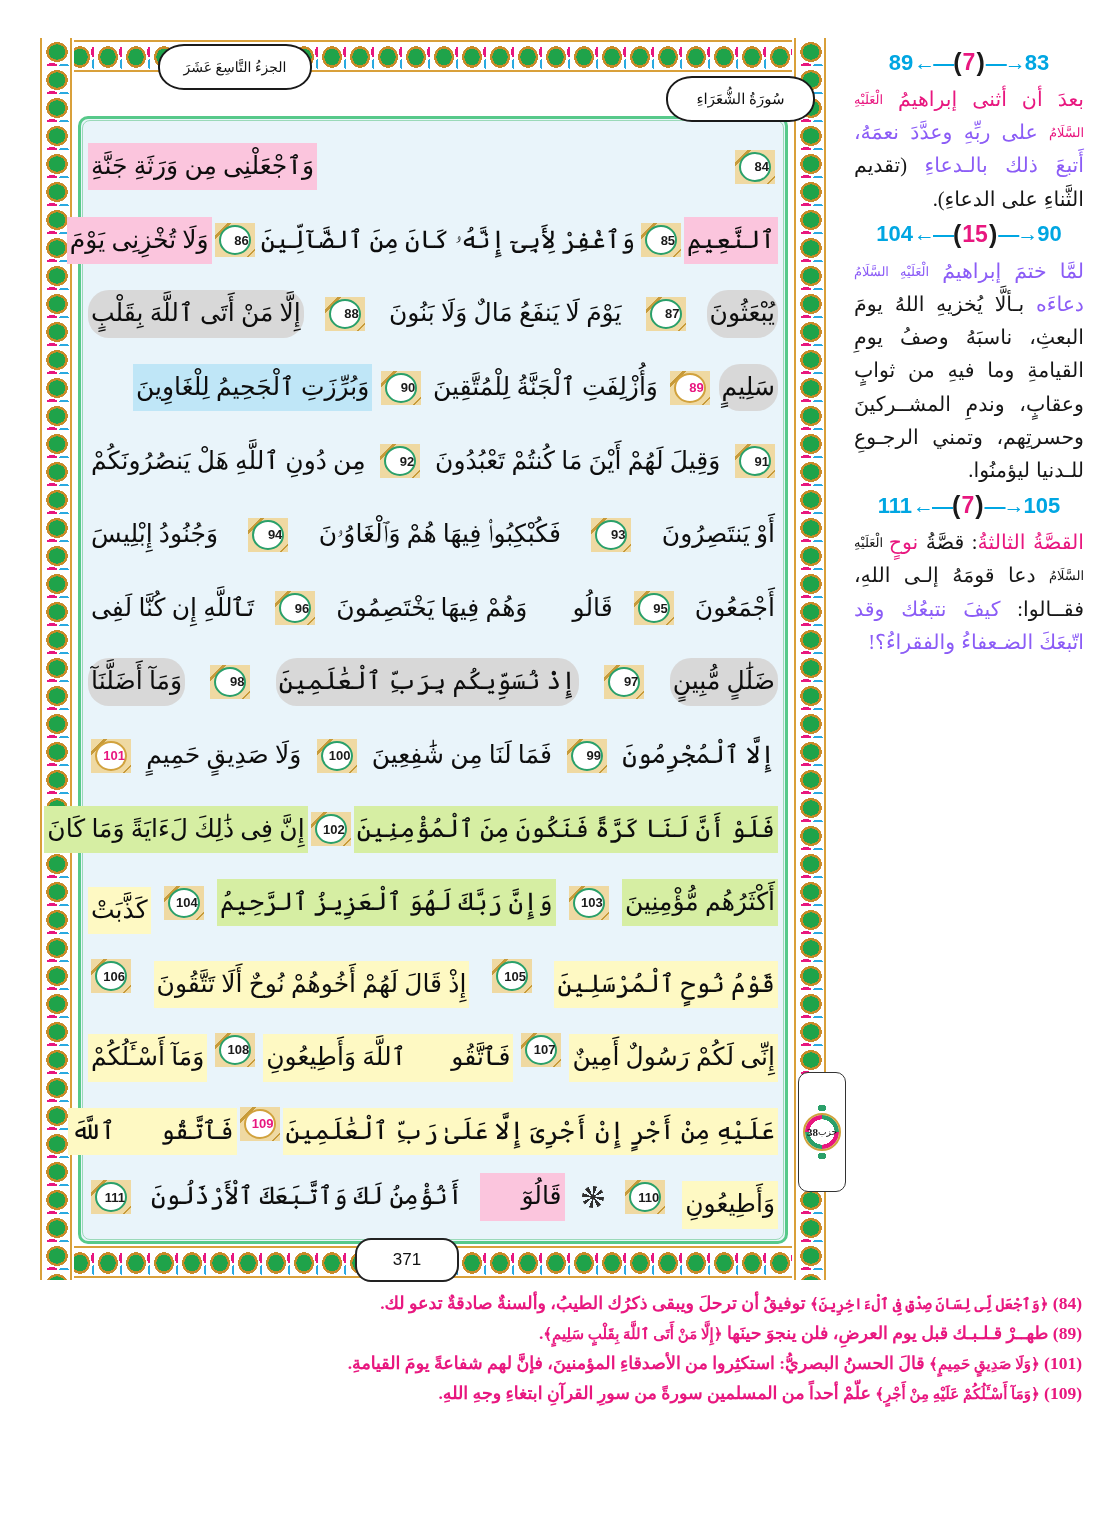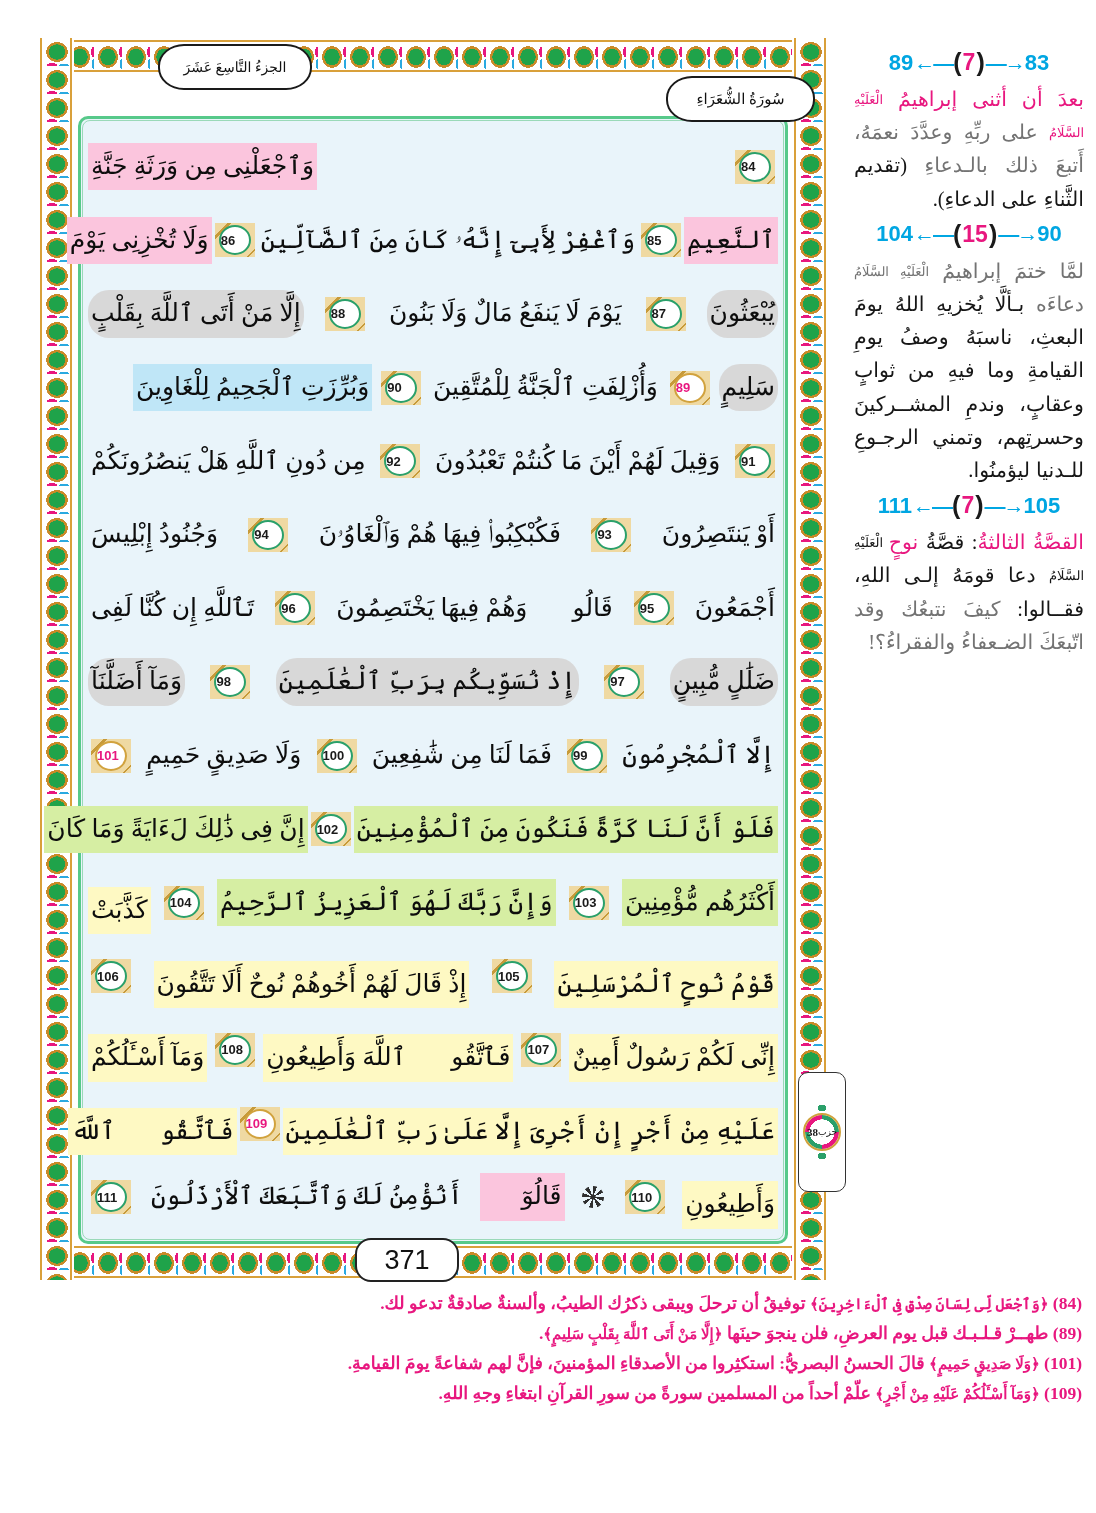--- a/index.html
+++ b/index.html
@@ -76,21 +76,21 @@
     white-space:nowrap;
   }
   #surah-cartouche{left:628px;top:6px;width:145px;height:42px;font-size:15px;margin-top:32px;}
   #juz-cartouche{left:120px;top:6px;width:150px;height:42px;font-size:14px;text-align:center;}
 
   
   #pageno{
     position:absolute;left:317px;bottom:-2px;width:100px;height:40px;
     background:#fff;border:2px solid #222;border-radius:16px;
     display:flex;align-items:center;justify-content:center;
-    font-size:27px;color:#111;z-index:6;
+    font-size:17px;color:#111;z-index:6;
     font-family:"Liberation Sans",sans-serif;
   }
 
   
   #hizb{
     position:absolute;right:-18px;bottom:88px;
     width:46px;height:118px;
     background:#fff;border:1.5px solid #333;border-radius:10px;
     z-index:7;
     display:flex;flex-direction:column;align-items:center;justify-content:center;
@@ -145,21 +145,21 @@
     position:relative;
     font-family:"Liberation Sans",sans-serif;
     font-size:13px;font-weight:600;color:#1a1a1a;
     background:
       linear-gradient(135deg,transparent 0 9px,#c79a39 9px 12px,#efd9a2 12px 50%,#efd9a2 50% 88%,#c79a39 88% 91%,transparent 91%),
       linear-gradient(45deg,transparent 0 9px,#c79a39 9px 12px,#efd9a2 12px 50%,#efd9a2 50% 88%,#c79a39 88% 91%,transparent 91%);
   }
   .ayah .disc{
     width:28px;height:26px;border-radius:50%;
     background:#fff;border:2px solid #2aa06a;
-    display:flex;align-items:center;justify-content:flex-end;
+    display:flex;align-items:center;justify-content:flex-start;
     z-index:2;
   }
   .ayah.fn .disc{border-color:#d1a23d;}
   .ayah.fn .num{color:#e8177f;}
   .num{line-height:1;}
 
   
   .rosette{
     display:inline-flex;width:22px;height:22px;margin:0 4px;flex:none;
     background:
@@ -195,21 +195,21 @@
   .range .grp{color:#e8177f;font-size:23px;}
   .range .paren{color:#1a1a1a;font-size:25px;}
   .sb-para{
     font-size:20.5px;line-height:1.62;
     color:#1a1a1a;
     text-align:justify;
     margin:0 0 4px 0;
     word-spacing:1px;
   }
   .c-pink{color:#e8177f;}
-  .c-cyan{color:#737373;}
+  .c-cyan{color:#8b5cf6;}
   .c-blk{color:#161616;}
   .honor{
     font-size:13px;
     letter-spacing:-0.5px;
     vertical-align:2px;
   }
   .sb-block{margin-bottom:2px;}
 
   
   #footnotes{

